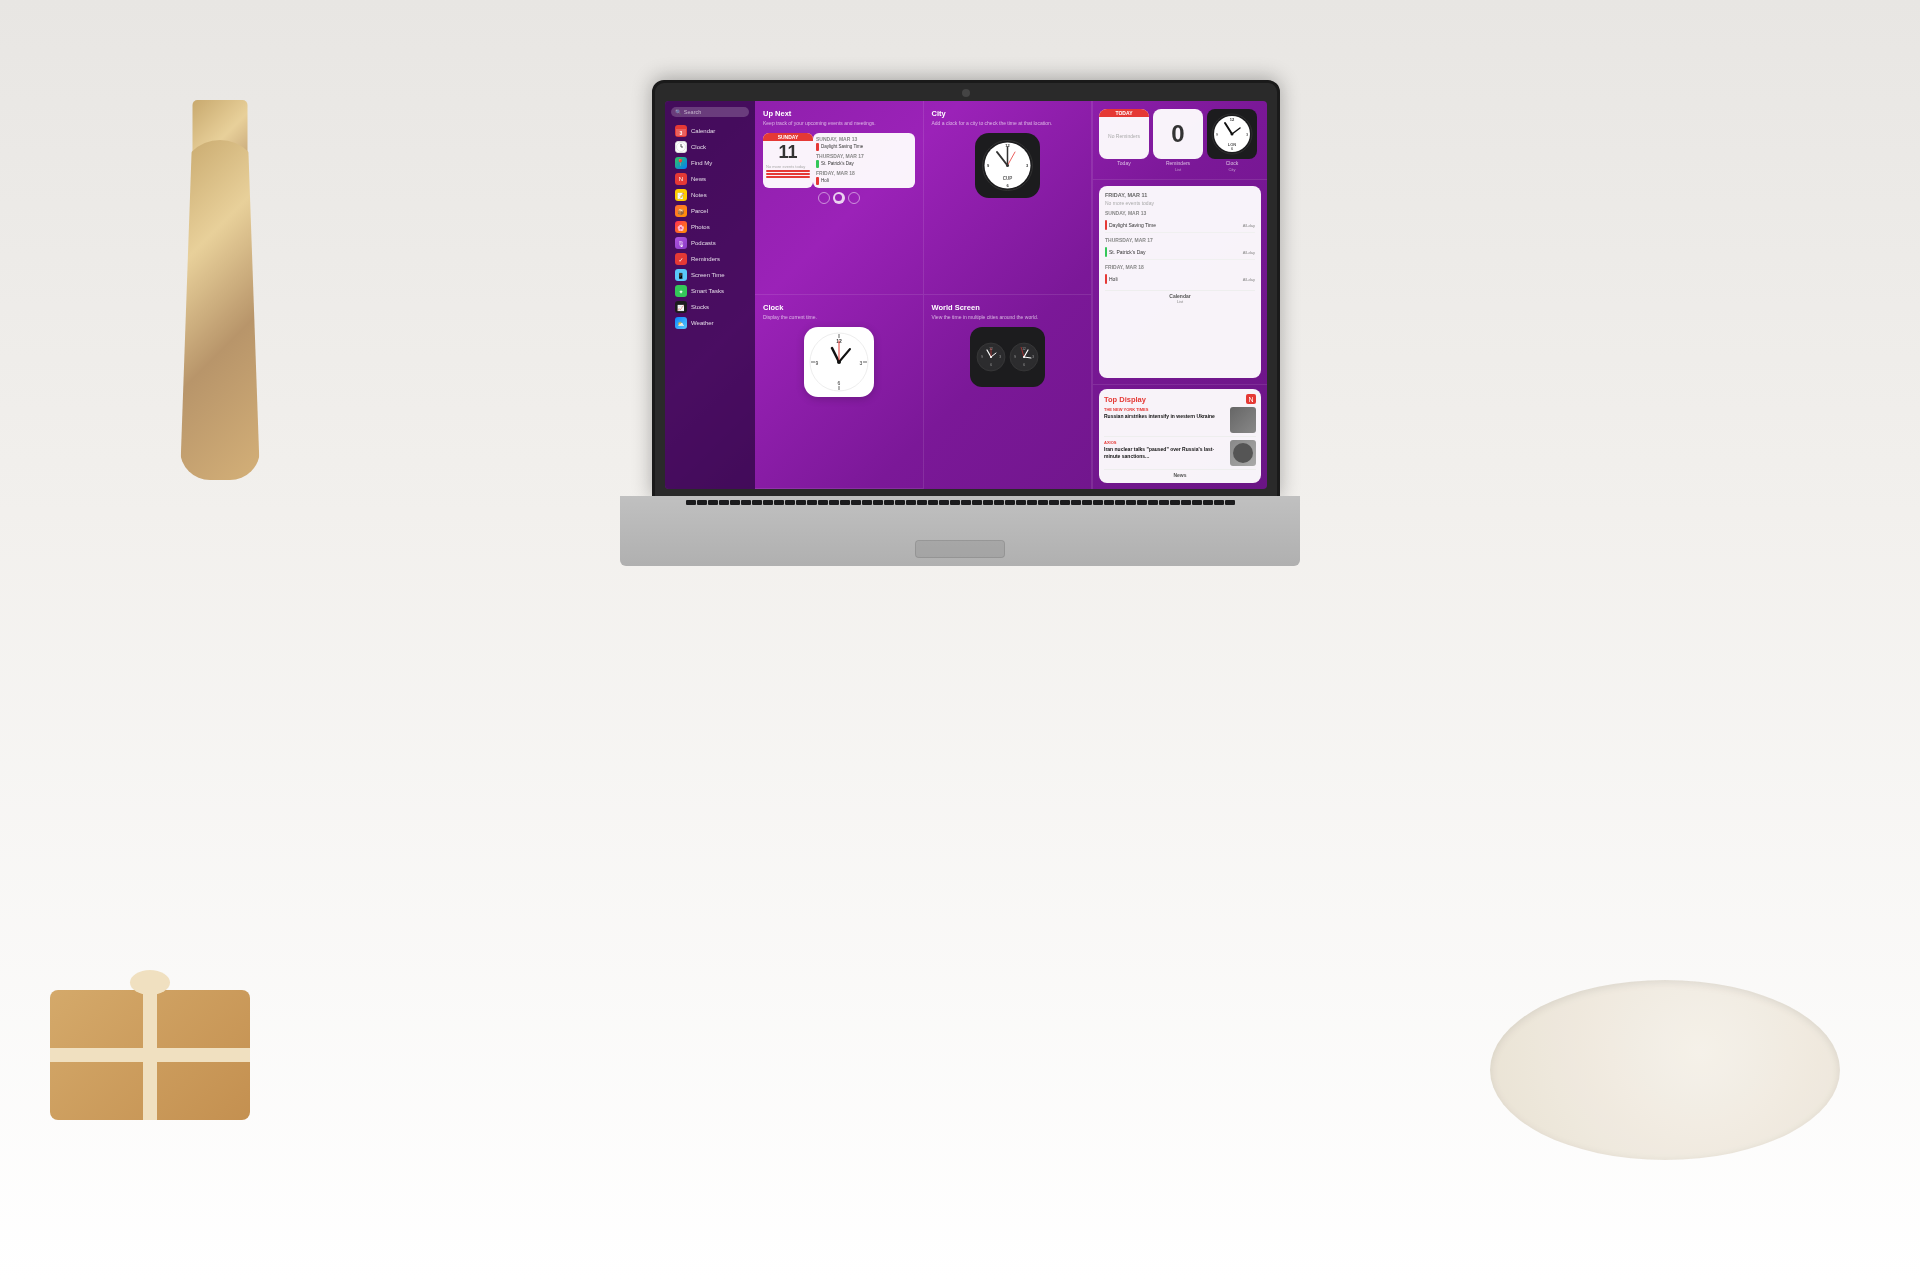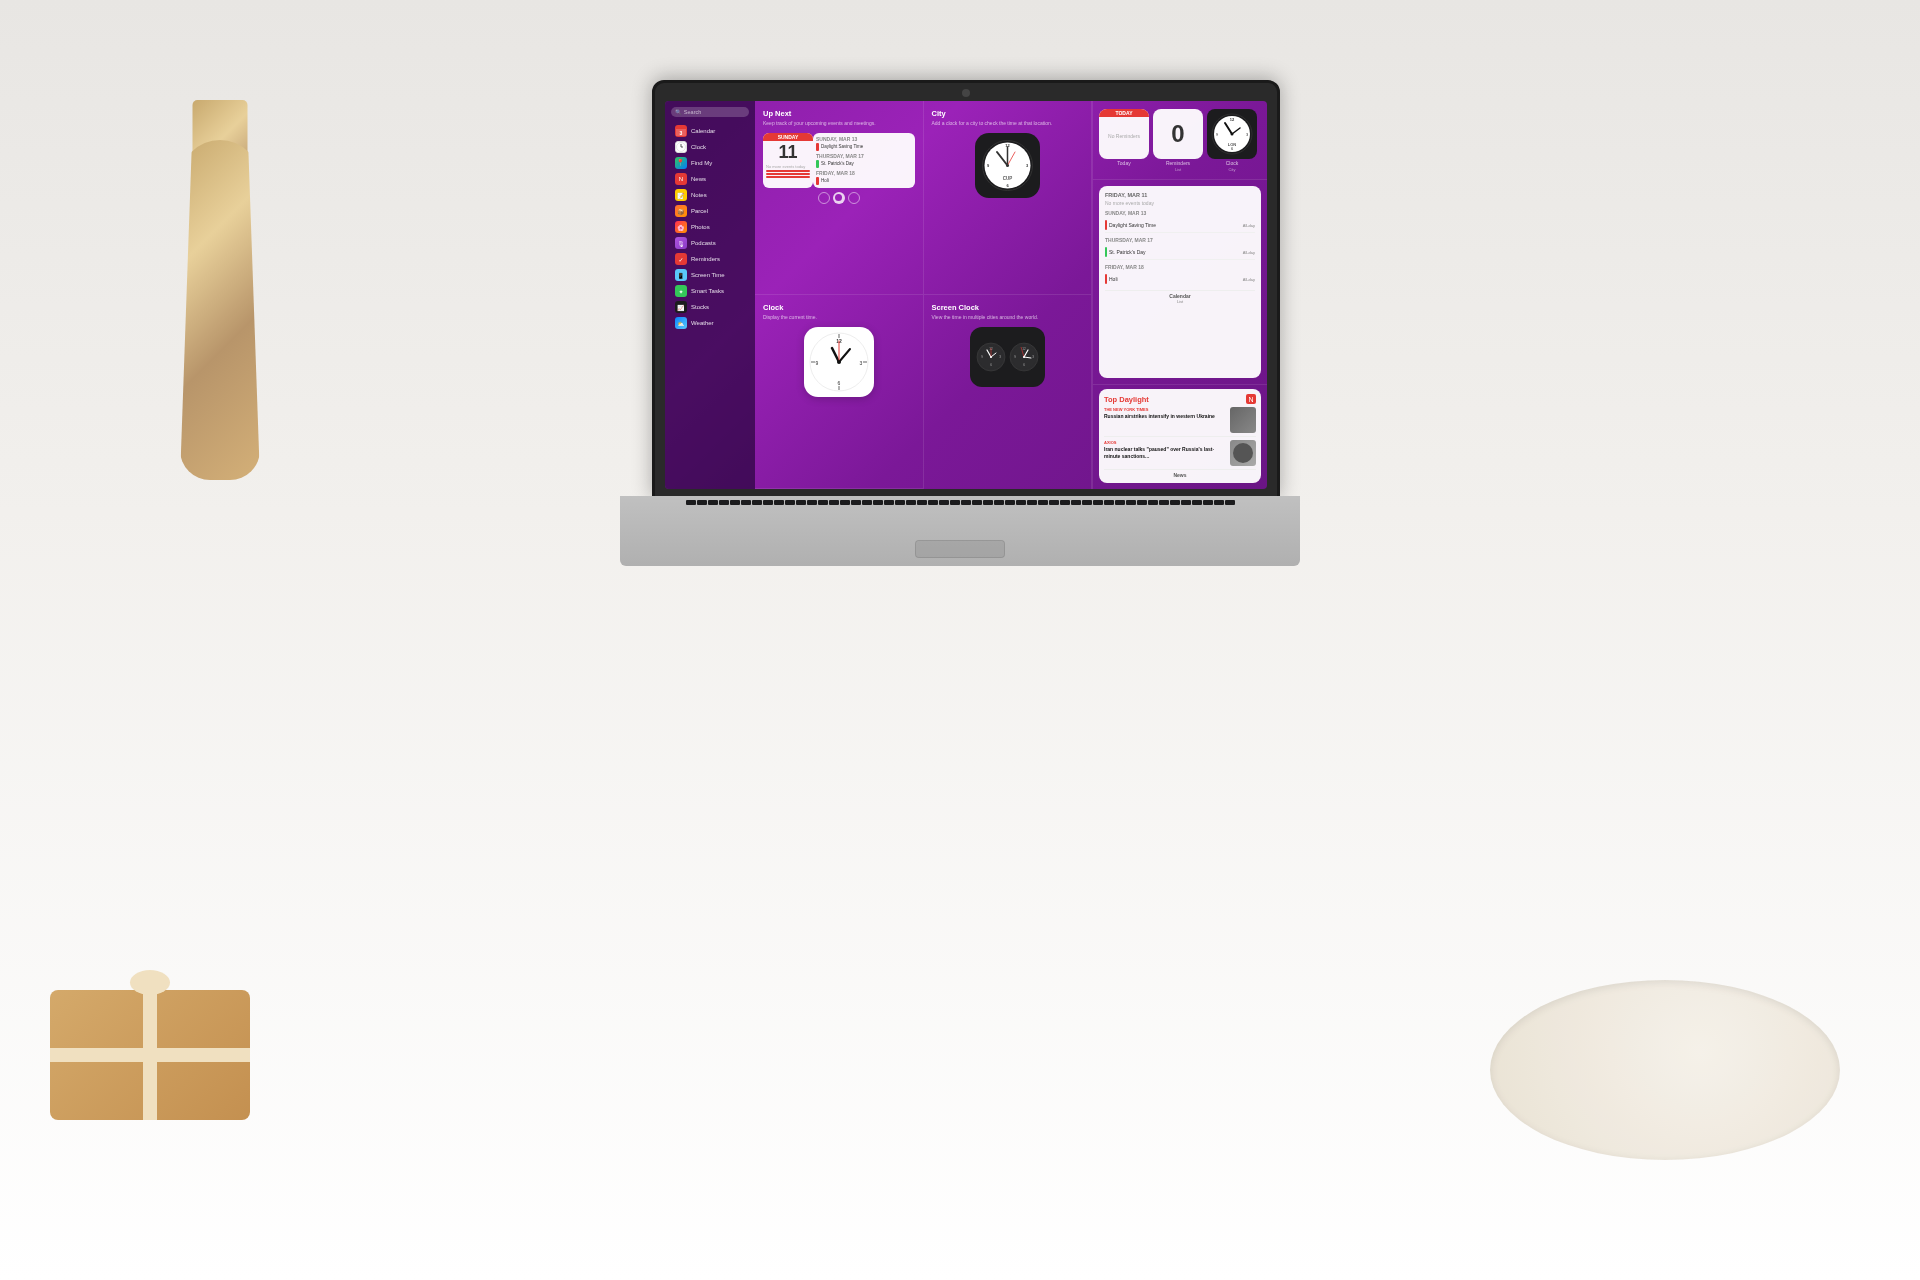--- a/index.html
+++ b/index.html
@@ -469,21 +469,21 @@
                     <line x1="31" y1="31" x2="42" y2="18" stroke="#111" stroke-width="2" stroke-linecap="round"></line>
 
                     <line x1="31" y1="31" x2="31" y2="10" stroke="#e53935" stroke-width="1" stroke-linecap="round"></line>
                     <circle cx="31" cy="31" r="2" fill="#111"></circle>
                   </svg>
                 </div>
               </div>
             </div>
 
             <div class="widget-section">
-              <div class="section-title">Screen Clock</div>
+              <div class="section-title">World Screen</div>
               <div class="section-desc">View the time in multiple cities around the world.</div>
 
               <div style="display:flex; justify-content:center; margin-top:4px;">
                 <div style="width:75px; height:60px; border-radius:12px; background:#1c1c1e; display:flex; flex-direction:row; align-items:center; justify-content:space-around; padding:4px;">
 
                   <svg width="30" height="30" viewBox="0 0 30 30">
                     <circle cx="15" cy="15" r="14" fill="#2c2c2e" stroke="#444" stroke-width="0.5"></circle>
                     <circle cx="15" cy="15" r="12" fill="#2c2c2e"></circle>
                     <text x="15" y="8" text-anchor="middle" font-size="3" fill="#aaa">12</text>
                     <text x="24" y="16" text-anchor="middle" font-size="3" fill="#aaa">3</text>
@@ -587,21 +587,21 @@
                 <div style="margin-top:4px; text-align:center; border-top:1px solid #eee; padding-top:2px;">
                   <div style="font-size:5px; font-weight:600; color:#555;">Calendar</div>
                   <div style="font-size:4px; color:#888;">List</div>
                 </div>
               </div>
             </div>
 
             <div style="padding:4px 6px 6px;">
               <div style="background:rgba(255,255,255,0.95); border-radius:8px; padding:5px; color:#333;">
                 <div style="display:flex; align-items:center; gap:3px; margin-bottom:3px;">
-                  <span style="font-size:7.5px; font-weight:800; color:#e53935;">Top Daylight</span>
+                  <span style="font-size:7.5px; font-weight:800; color:#e53935;">Top Display</span>
                   <div style="margin-left:auto; width:10px; height:10px; background:#e53935; border-radius:2px; display:flex; align-items:center; justify-content:center;">
                     <span style="color:white; font-size:7px;">N</span>
                   </div>
                 </div>
 
                 <div style="display:flex; gap:3px; margin-bottom:3px; padding-bottom:3px; border-bottom:1px solid #eee;">
                   <div style="flex:1;">
                     <div style="font-size:4px; color:#e53935; font-weight:700; text-transform:uppercase; margin-bottom:1px;">THE NEW YORK TIMES</div>
                     <div style="font-size:5px; font-weight:600; color:#111; line-height:1.3;">Russian airstrikes intensify in western Ukraine</div>
                   </div>

